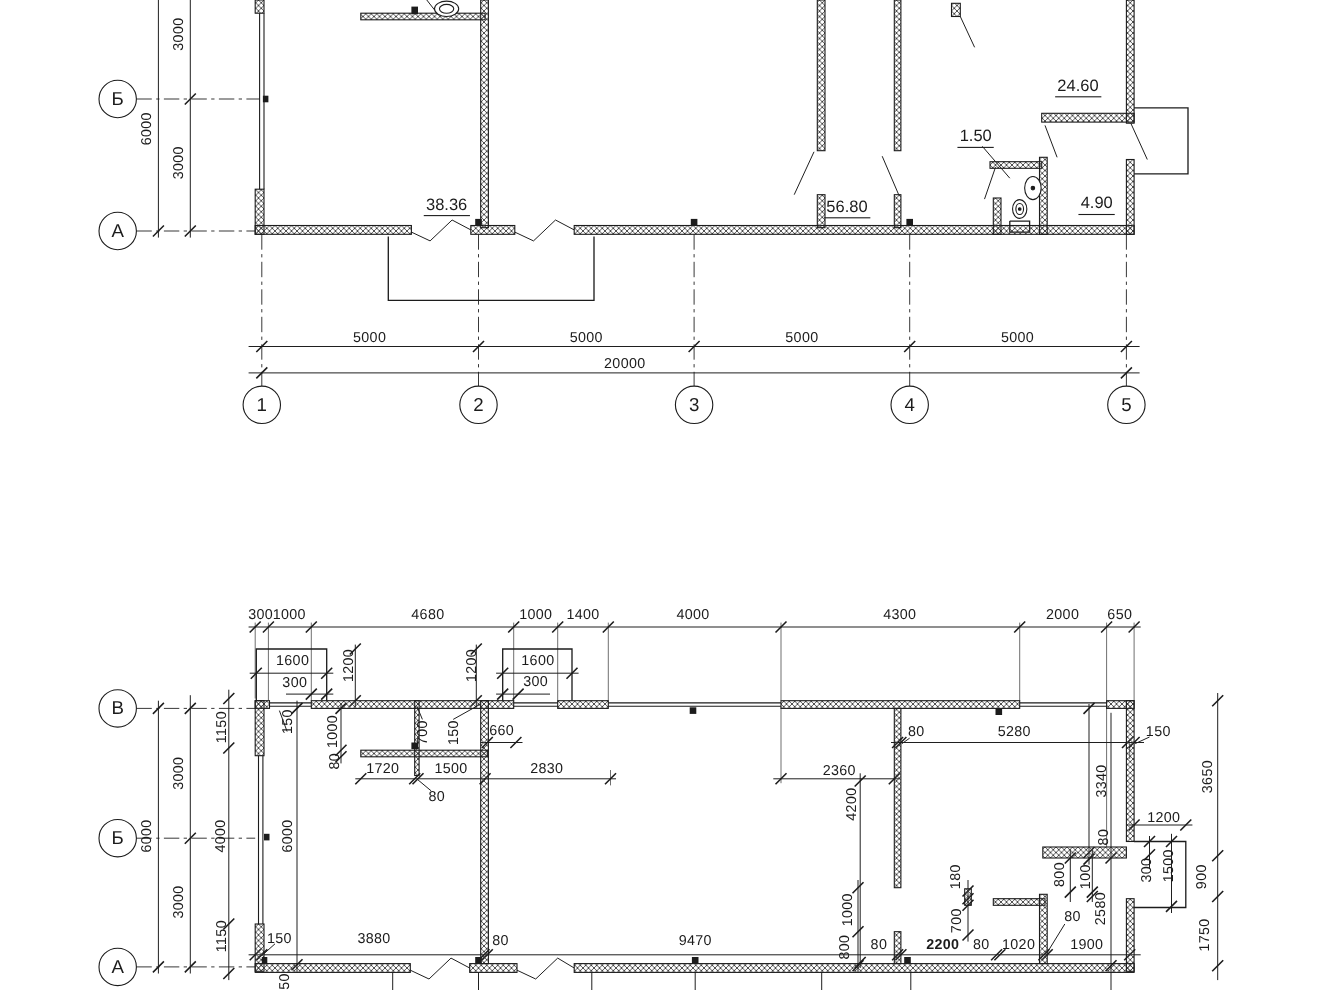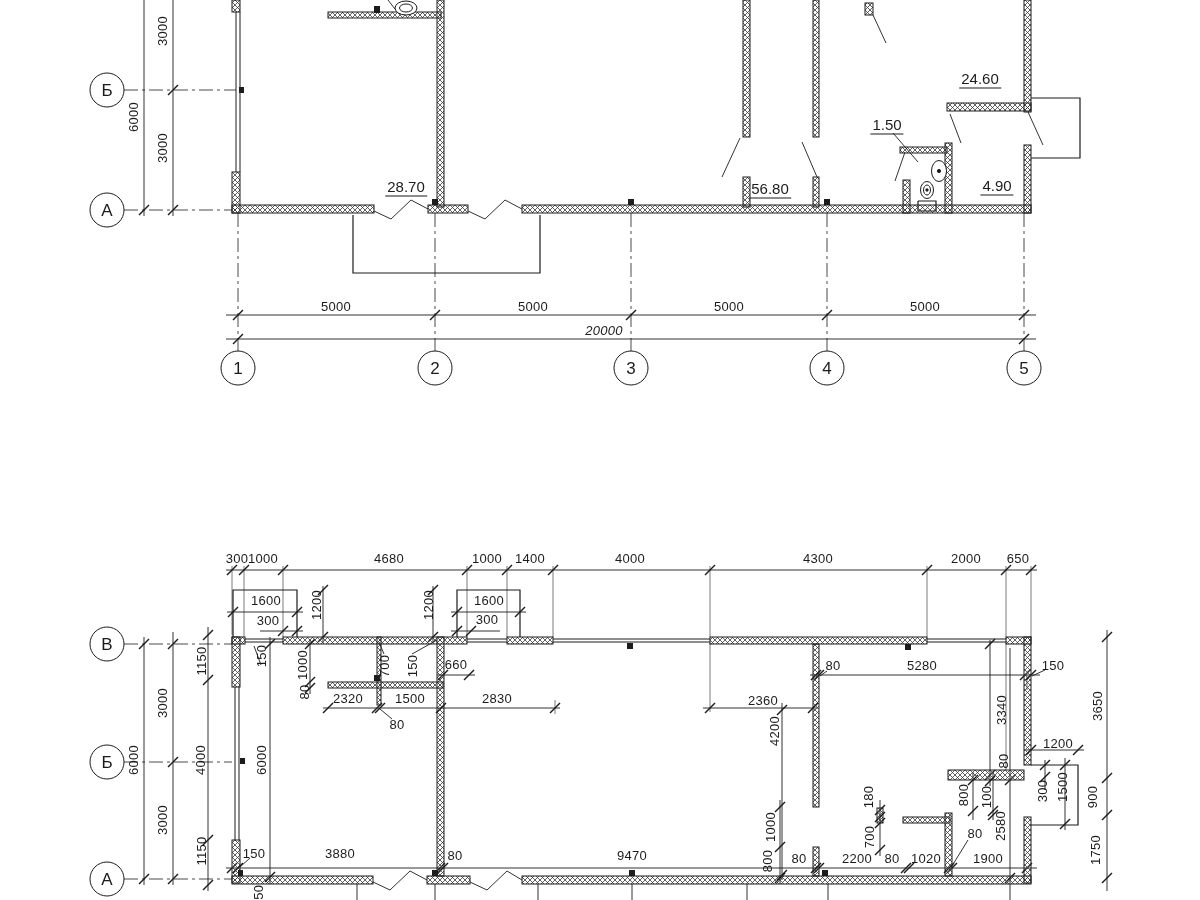--- a/index.html
+++ b/index.html
@@ -308,33 +308,33 @@
       <div class="axis-circle" style="left: 107px; top: 90px;">Б</div>
       <div class="axis-circle" style="left: 107px; top: 210px;">А</div>
       <div class="axis-circle" style="left: 107px; top: 644px;">В</div>
       <div class="axis-circle" style="left: 107px; top: 762px;">Б</div>
       <div class="axis-circle" style="left: 107px; top: 879px;">А</div>
       <div class="axis-circle" style="left: 238px; top: 368px;">1</div>
       <div class="axis-circle" style="left: 435px; top: 368px;">2</div>
       <div class="axis-circle" style="left: 631px; top: 368px;">3</div>
       <div class="axis-circle" style="left: 827px; top: 368px;">4</div>
       <div class="axis-circle" style="left: 1024px; top: 368px;">5</div>
-      <div class="room" style="left: 406px; top: 187px;">28.70</div>
+      <div class="room" style="left: 406px; top: 187px;">38.36</div>
       <div class="room" style="left: 770px; top: 189px;">56.80</div>
       <div class="room" style="left: 887px; top: 125px;">1.50</div>
       <div class="room" style="left: 980px; top: 79px;">24.60</div>
       <div class="room" style="left: 997px; top: 186px;">4.90</div>
       <div class="dim rot" style="left: 162px; top: 31px;">3000</div>
       <div class="dim rot" style="left: 133px; top: 117px;">6000</div>
       <div class="dim rot" style="left: 162px; top: 148px;">3000</div>
       <div class="dim" style="left: 336px; top: 306px;">5000</div>
       <div class="dim" style="left: 533px; top: 306px;">5000</div>
       <div class="dim" style="left: 729px; top: 306px;">5000</div>
       <div class="dim" style="left: 925px; top: 306px;">5000</div>
-      <div class="dim" style="left: 604px; top: 330px; font-style: italic;">20000</div>
+      <div class="dim" style="left: 568px; top: 330px;">20000</div>
       <div class="dim" style="left: 237px; top: 558px;">300</div>
       <div class="dim" style="left: 263px; top: 558px;">1000</div>
       <div class="dim" style="left: 389px; top: 558px;">4680</div>
       <div class="dim" style="left: 487px; top: 558px;">1000</div>
       <div class="dim" style="left: 530px; top: 558px;">1400</div>
       <div class="dim" style="left: 630px; top: 558px;">4000</div>
       <div class="dim" style="left: 818px; top: 558px;">4300</div>
       <div class="dim" style="left: 966px; top: 558px;">2000</div>
       <div class="dim" style="left: 1018px; top: 558px;">650</div>
       <div class="dim" style="left: 266px; top: 600px;">1600</div>
@@ -343,21 +343,21 @@
       <div class="dim rot" style="left: 428px; top: 605px;">1200</div>
       <div class="dim" style="left: 489px; top: 600px;">1600</div>
       <div class="dim" style="left: 487px; top: 619px;">300</div>
       <div class="dim rot" style="left: 201px; top: 661px;">1150</div>
       <div class="dim rot" style="left: 261px; top: 656px;">150</div>
       <div class="dim rot" style="left: 302px; top: 665px;">1000</div>
       <div class="dim rot" style="left: 304px; top: 692px;">80</div>
       <div class="dim rot" style="left: 384px; top: 666px;">700</div>
       <div class="dim rot" style="left: 412px; top: 666px;">150</div>
       <div class="dim" style="left: 456px; top: 664px;">660</div>
-      <div class="dim" style="left: 348px; top: 698px;">2320</div>
+      <div class="dim" style="left: 348px; top: 698px;">1720</div>
       <div class="dim" style="left: 410px; top: 698px;">1500</div>
       <div class="dim" style="left: 397px; top: 724px;">80</div>
       <div class="dim" style="left: 497px; top: 698px;">2830</div>
       <div class="dim rot" style="left: 162px; top: 703px;">3000</div>
       <div class="dim rot" style="left: 133px; top: 760px;">6000</div>
       <div class="dim rot" style="left: 261px; top: 760px;">6000</div>
       <div class="dim rot" style="left: 200px; top: 760px;">4000</div>
       <div class="dim rot" style="left: 162px; top: 820px;">3000</div>
       <div class="dim rot" style="left: 201px; top: 851px;">1150</div>
       <div class="dim" style="left: 763px; top: 700px;">2360</div>
@@ -378,20 +378,20 @@
       <div class="dim rot" style="left: 963px; top: 795px;">800</div>
       <div class="dim rot" style="left: 986px; top: 797px;">100</div>
       <div class="dim rot" style="left: 1000px; top: 826px;">2580</div>
       <div class="dim rot" style="left: 770px; top: 827px;">1000</div>
       <div class="dim rot" style="left: 767px; top: 861px;">800</div>
       <div class="dim" style="left: 254px; top: 853px;">150</div>
       <div class="dim" style="left: 340px; top: 853px;">3880</div>
       <div class="dim" style="left: 455px; top: 855px;">80</div>
       <div class="dim" style="left: 632px; top: 855px;">9470</div>
       <div class="dim" style="left: 799px; top: 858px;">80</div>
-      <div class="dim" style="left: 857px; top: 858px;">2200</div>
+      <div class="dim" style="left: 857px; top: 858px; font-weight: bold;">2200</div>
       <div class="dim" style="left: 892px; top: 858px;">80</div>
       <div class="dim" style="left: 926px; top: 858px;">1020</div>
       <div class="dim" style="left: 975px; top: 833px;">80</div>
       <div class="dim" style="left: 988px; top: 858px;">1900</div>
       <div class="dim rot" style="left: 258px; top: 896px;">150</div>
     </div>
 </div>
 
 </body></html>

